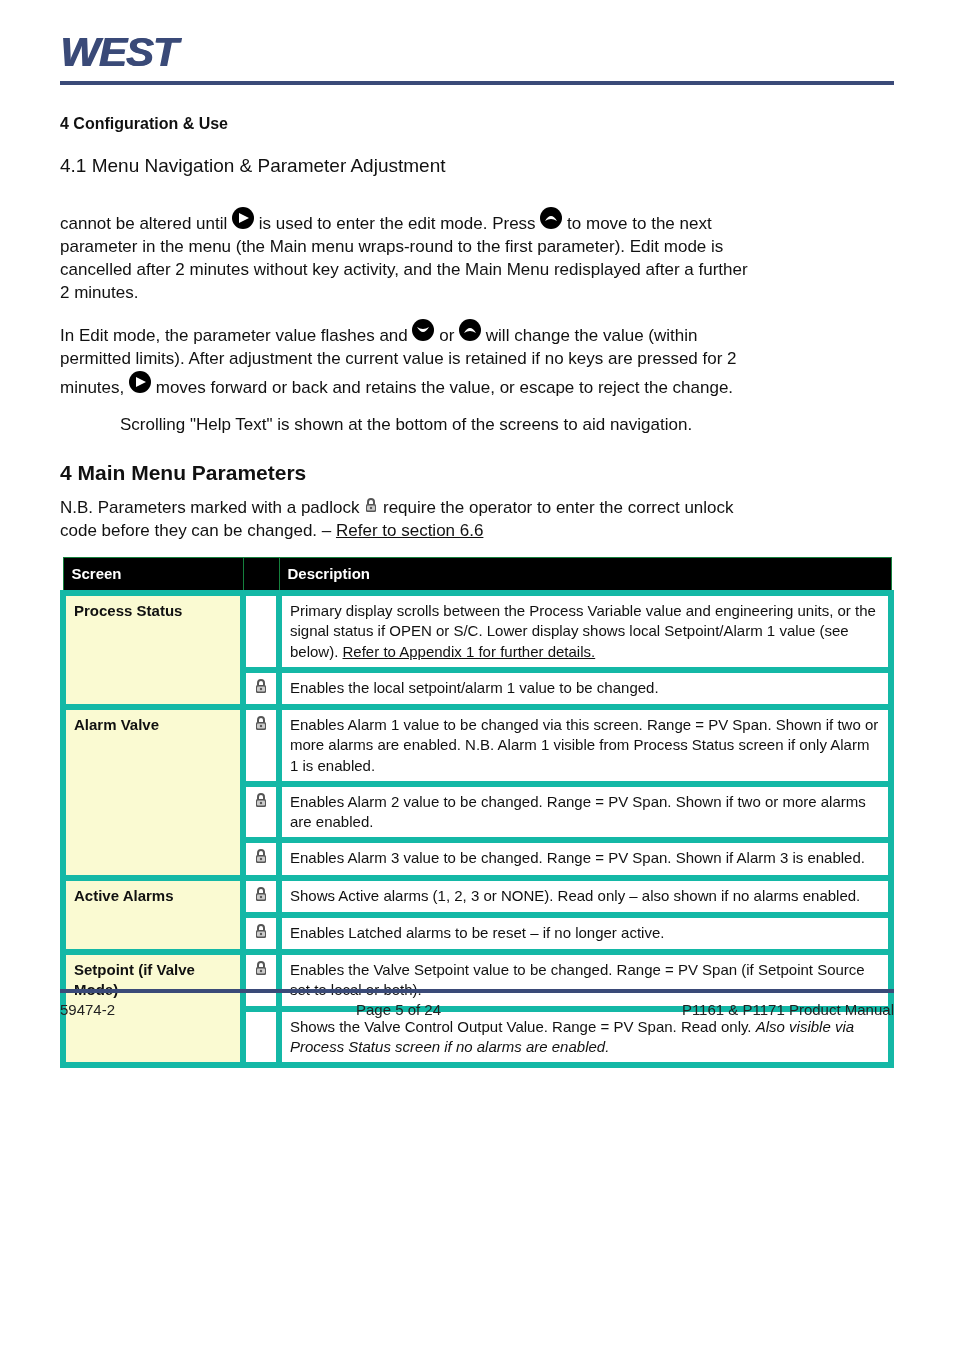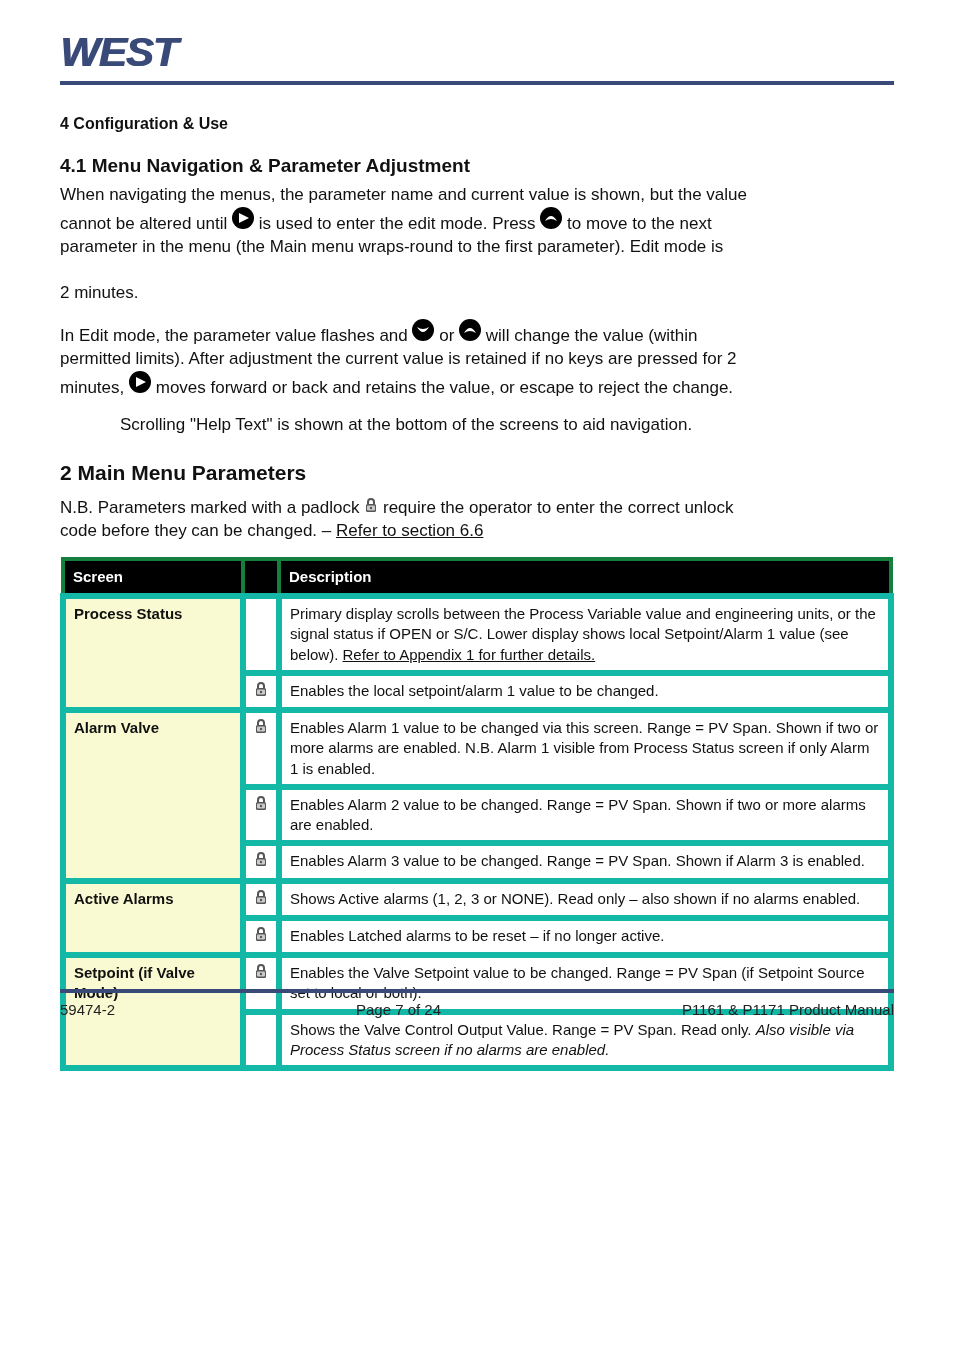--- a/index.html
+++ b/index.html
@@ -27,38 +27,38 @@
     height: 4px;
     background: #3a4a78;
     width: 100%;
   }
   .content {
     padding: 20px 0 0 0;
     font-size: 17px;
     line-height: 1.35;
   }
   .h-title { font-size: 16px; font-weight: bold; margin-top: 8px; margin-bottom: 10px; }
-  .h-sub { font-size: 19px; font-weight: bold; margin-top: 18px; margin-bottom: 6px; }
+  .h-sub { font-size: 19px; font-weight: normal; margin-top: 18px; margin-bottom: 6px; }
   .section-5 { font-size: 21px; font-weight: bold; margin-top: 22px; margin-bottom: 10px; }
   p { margin-bottom: 14px; }
   .note-block p { margin-bottom: 10px; }
   
   .param-table {
     width: 100%;
     border-collapse: collapse;
     margin-top: 6px;
     font-size: 15px;
   }
   .param-table th {
     background: #000;
     color: #fff;
     font-weight: bold;
     text-align: left;
     padding: 6px 8px;
-    border: 4px solid #15803d;
+    border: 1px solid #15803d;
   }
   .param-table th.lock-col { width: 28px; text-align: center; }
   .param-table td {
     border: 6px solid #14b8a6;
     padding: 5px 8px;
     vertical-align: top;
   }
   .param-table td.screen-cell { background: #fafad2; font-weight: bold; width: 180px; }
   .param-table td.lock-cell { text-align: center; width: 28px; }
   .footer {
@@ -107,32 +107,32 @@
 <div class="page">
   <div class="logo">WEST</div>
   <hr class="hr-top">
 
   <div class="content">
 
     <div class="h-title">4 Configuration &amp; Use</div>
     <div class="h-sub">4.1 Menu Navigation &amp; Parameter Adjustment</div>
 
     <p>
-      <span>When navigating the menus, the parameter name and current value is shown, but the value</span><br>
+      <br>
       <span>cannot be altered until </span>
       <svg width="22" height="22">
           <use href="#icon-enter-g"></use>
         </svg>
       <span> is used to enter the edit mode. Press </span>
       <svg width="22" height="22">
           <use href="#icon-up-g"></use>
         </svg>
       <span> to move to the next</span><br>
       <span>parameter in the menu (the Main menu wraps-round to the first parameter). Edit mode is</span><br>
-      <br>
+      <span>cancelled after 2 minutes without key activity, and the Main Menu redisplayed after a further</span><br>
       <span>2 minutes.</span>
     </p>
 
     <p>
       <span>In Edit mode, the parameter value flashes and </span>
       <svg width="22" height="22">
           <use href="#icon-down-g"></use>
         </svg>
       <span> or </span>
       <svg width="22" height="22">
@@ -144,21 +144,21 @@
       <svg width="22" height="22">
           <use href="#icon-enter-g"></use>
         </svg>
       <span> moves forward or back and retains the value, or escape to reject the change.</span>
     </p>
 
     <div class="note-block center-note">
       <p>Scrolling "Help Text" is shown at the bottom of the screens to aid navigation.</p>
     </div>
 
-    <div class="section-5">2 Main Menu Parameters</div>
+    <div class="section-5">4 Main Menu Parameters</div>
     <p>
       <span>N.B. Parameters marked with a padlock </span>
       <svg width="14" height="16">
           <use href="#icon-lock-g"></use>
         </svg>
       <span> require the operator to enter the correct unlock</span><br>
       <span>code before they can be changed. – </span>
       <u>Refer to section 6.6</u>
     </p>
 
@@ -233,17 +233,17 @@
         </tr>
       </tbody>
     </table>
 
   </div>
 
   <div class="footer">
     <hr class="hr-bottom">
     <div class="footer-row">
       <span>59474-2</span>
-      <span>Page 7 of 24</span>
+      <span>Page 5 of 24</span>
       <span>P1161 &amp; P1171 Product Manual</span>
     </div>
   </div>
 </div>
 
 </body></html>

